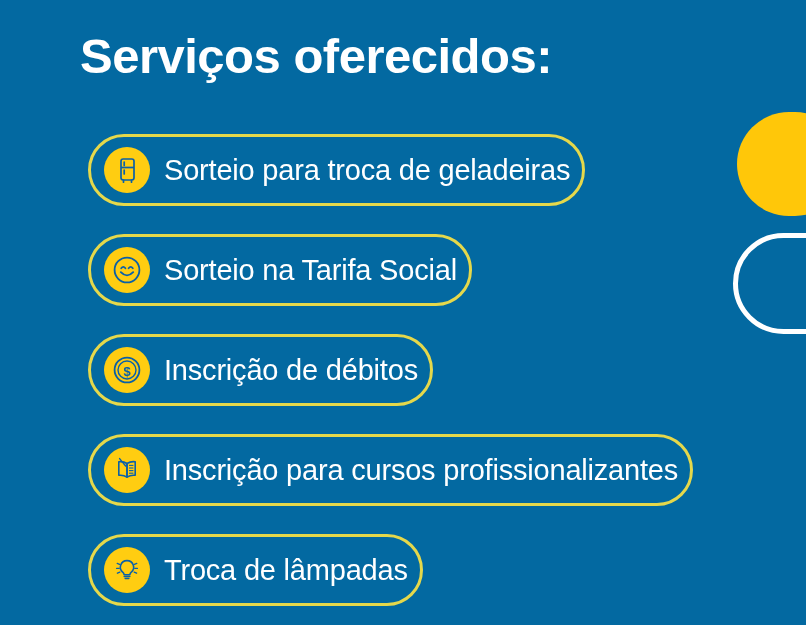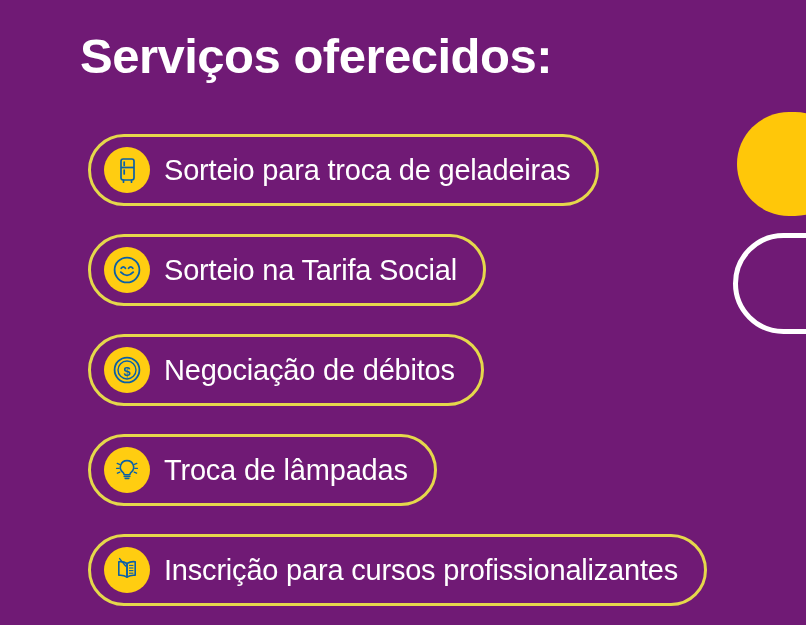--- a/index.html
+++ b/index.html
@@ -9,21 +9,21 @@
   body {
     width: 806px;
     height: 625px;
     overflow: hidden;
     font-family: "Liberation Sans", sans-serif;
   }
   #poster {
     position: relative;
     width: 806px;
     height: 625px;
-    background: #701a75;
+    background: #0369a1;
     overflow: hidden;
   }
 
   
   .deco-yellow {
     position: absolute;
     left: 737px;
     top: 112px;
     width: 110px;
     height: 104px;
@@ -87,21 +87,21 @@
     align-items: center;
     justify-content: center;
   }
   .icon-badge svg { display: block; }
 
   .pill-label {
     font-size: 29px;
     color: #FFFFFF;
     white-space: nowrap;
     padding-left: 14px;
-    padding-right: 26px;
+    padding-right: 12px;
     letter-spacing: -0.2px;
   }
 </style>
 </head>
 <body>
 
 <div id="poster">
 
   <div class="deco-yellow"></div>
   <div class="deco-white-outline"></div>
@@ -137,49 +137,49 @@
     </div>
 
     <div class="pill">
       <span class="icon-badge">
         <svg width="32" height="32" viewBox="0 0 32 32">
           <circle cx="16" cy="16" r="12.4" fill="none" stroke="#0A60A8" stroke-width="1.8"></circle>
           <circle cx="16" cy="16" r="9" fill="none" stroke="#0A60A8" stroke-width="1.4"></circle>
           <text x="16" y="21.6" text-anchor="middle" font-family="'Liberation Sans', sans-serif" font-size="13" font-weight="bold" fill="#0A60A8">$</text>
         </svg>
       </span>
-      <span class="pill-label">Negociação de débitos</span>
+      <span class="pill-label">Inscrição de débitos</span>
+    </div>
+
+    <div class="pill">
+      <span class="icon-badge">
+        <svg width="32" height="32" viewBox="0 0 32 32">
+          <path d="M16 9.5 q-3.6 -2.4 -8.2 -1.8 v13.6 q4.6 -0.6 8.2 1.8 z" fill="none" stroke="#0A60A8" stroke-width="1.6" stroke-linejoin="round"></path>
+          <path d="M16 9.5 q3.6 -2.4 8.2 -1.8 v13.6 q-4.6 -0.6 -8.2 1.8 z" fill="none" stroke="#0A60A8" stroke-width="1.6" stroke-linejoin="round"></path>
+          <line x1="18" y1="11.4" x2="22.4" y2="11.4" stroke="#0A60A8" stroke-width="1.1"></line>
+          <line x1="18" y1="14" x2="22.4" y2="14" stroke="#0A60A8" stroke-width="1.1"></line>
+          <line x1="18" y1="16.6" x2="22.4" y2="16.6" stroke="#0A60A8" stroke-width="1.1"></line>
+          <line x1="18" y1="19.2" x2="22.4" y2="19.2" stroke="#0A60A8" stroke-width="1.1"></line>
+          <line x1="8.6" y1="4.6" x2="14.6" y2="12" stroke="#0A60A8" stroke-width="1.4" stroke-linecap="round"></line>
+        </svg>
+      </span>
+      <span class="pill-label">Inscrição para cursos profissionalizantes</span>
     </div>
 
     <div class="pill">
       <span class="icon-badge">
         <svg width="32" height="32" viewBox="0 0 32 32">
           <path d="M16 6.6 a6.6 6.6 0 0 1 4.1 11.8 q-1.1 0.9 -1.2 2.3 h-5.8 q-0.1 -1.4 -1.2 -2.3 A6.6 6.6 0 0 1 16 6.6 z" fill="none" stroke="#0A60A8" stroke-width="1.6" stroke-linejoin="round"></path>
           <line x1="13.2" y1="22.4" x2="18.8" y2="22.4" stroke="#0A60A8" stroke-width="1.5" stroke-linecap="round"></line>
           <line x1="14.2" y1="24.6" x2="17.8" y2="24.6" stroke="#0A60A8" stroke-width="1.5" stroke-linecap="round"></line>
           <line x1="6.2" y1="9.4" x2="8.6" y2="10.4" stroke="#0A60A8" stroke-width="1.3" stroke-linecap="round"></line>
           <line x1="5.6" y1="14.4" x2="8.2" y2="14.4" stroke="#0A60A8" stroke-width="1.3" stroke-linecap="round"></line>
           <line x1="6.4" y1="19.2" x2="8.8" y2="18.1" stroke="#0A60A8" stroke-width="1.3" stroke-linecap="round"></line>
           <line x1="25.8" y1="9.4" x2="23.4" y2="10.4" stroke="#0A60A8" stroke-width="1.3" stroke-linecap="round"></line>
           <line x1="26.4" y1="14.4" x2="23.8" y2="14.4" stroke="#0A60A8" stroke-width="1.3" stroke-linecap="round"></line>
           <line x1="25.6" y1="19.2" x2="23.2" y2="18.1" stroke="#0A60A8" stroke-width="1.3" stroke-linecap="round"></line>
         </svg>
       </span>
       <span class="pill-label">Troca de lâmpadas</span>
     </div>
 
-    <div class="pill">
-      <span class="icon-badge">
-        <svg width="32" height="32" viewBox="0 0 32 32">
-          <path d="M16 9.5 q-3.6 -2.4 -8.2 -1.8 v13.6 q4.6 -0.6 8.2 1.8 z" fill="none" stroke="#0A60A8" stroke-width="1.6" stroke-linejoin="round"></path>
-          <path d="M16 9.5 q3.6 -2.4 8.2 -1.8 v13.6 q-4.6 -0.6 -8.2 1.8 z" fill="none" stroke="#0A60A8" stroke-width="1.6" stroke-linejoin="round"></path>
-          <line x1="18" y1="11.4" x2="22.4" y2="11.4" stroke="#0A60A8" stroke-width="1.1"></line>
-          <line x1="18" y1="14" x2="22.4" y2="14" stroke="#0A60A8" stroke-width="1.1"></line>
-          <line x1="18" y1="16.6" x2="22.4" y2="16.6" stroke="#0A60A8" stroke-width="1.1"></line>
-          <line x1="18" y1="19.2" x2="22.4" y2="19.2" stroke="#0A60A8" stroke-width="1.1"></line>
-          <line x1="8.6" y1="4.6" x2="14.6" y2="12" stroke="#0A60A8" stroke-width="1.4" stroke-linecap="round"></line>
-        </svg>
-      </span>
-      <span class="pill-label">Inscrição para cursos profissionalizantes</span>
-    </div>
-
   </div>
 </div>
 
 </body></html>

